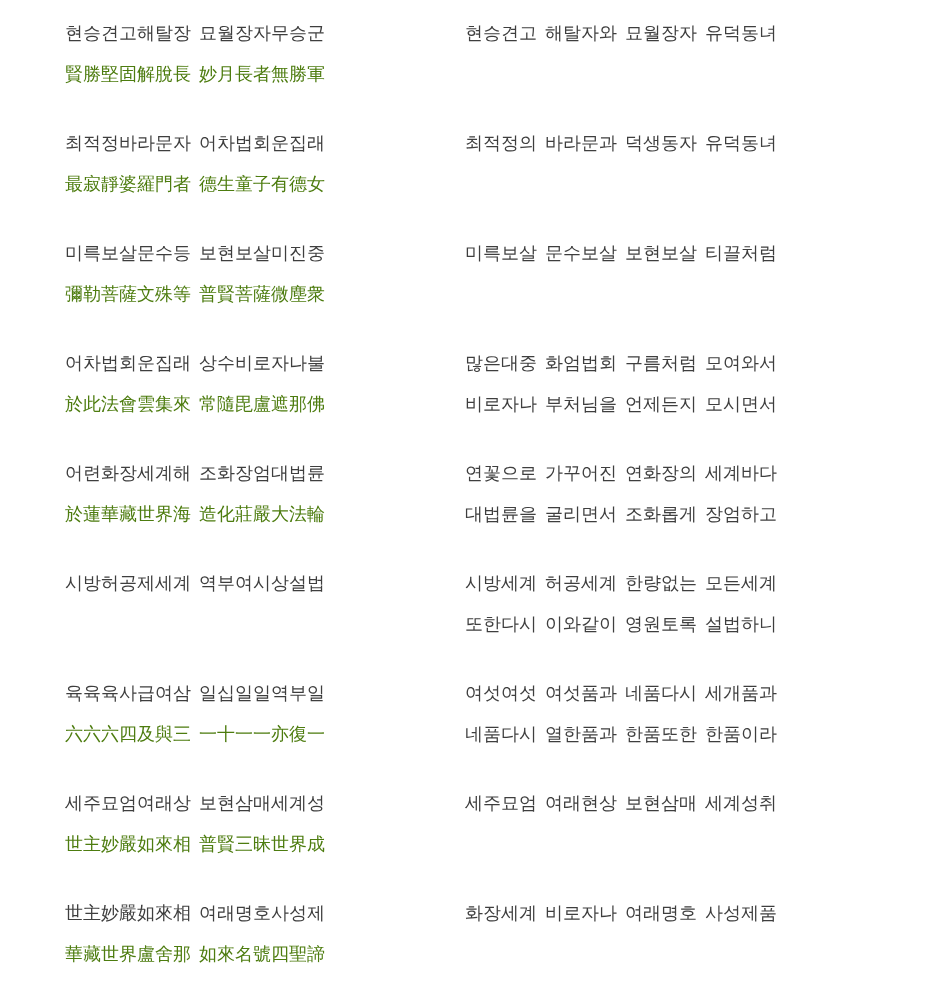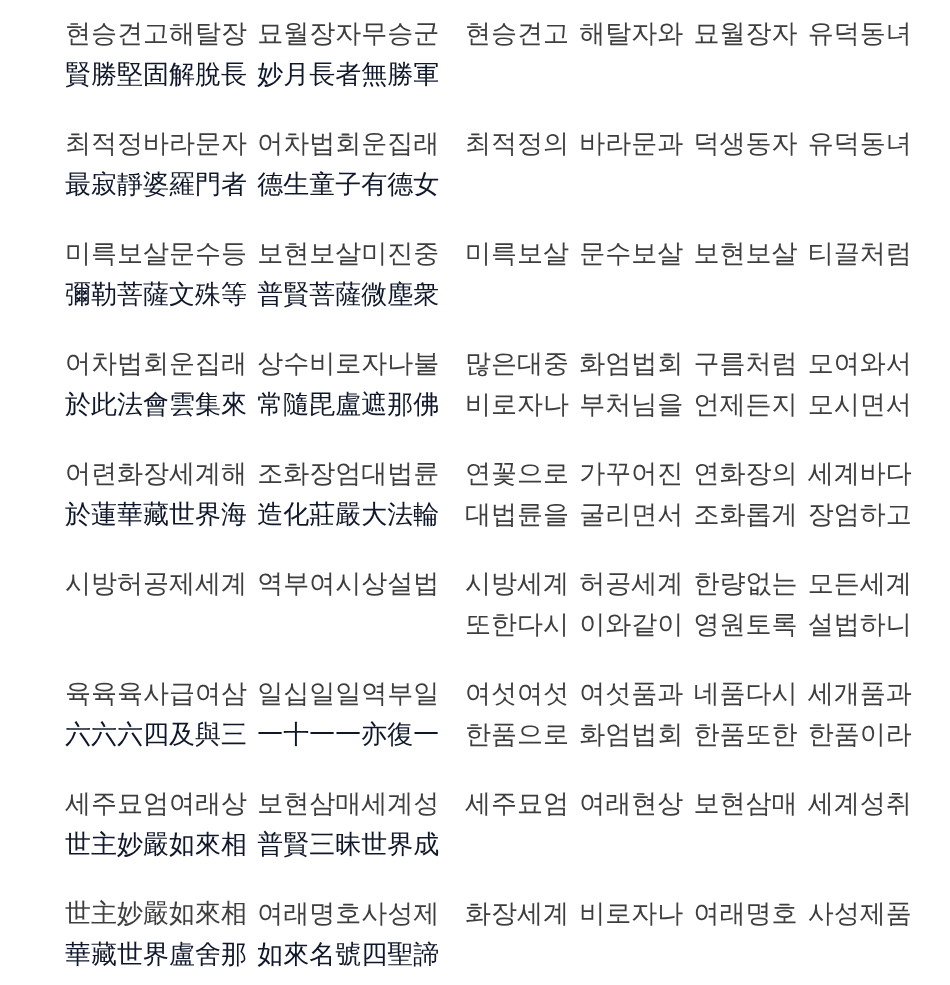--- a/index.html
+++ b/index.html
@@ -27,27 +27,27 @@
     top: 0;
   }
   .col-right {
     position: absolute;
     left: 465px;
     top: 0;
   }
   .line {
     height: 41px;
     line-height: 41px;
-    font-size: 26px;
+    font-size: 18px;
     white-space: pre;
     word-spacing: 3px;
     letter-spacing: 0px;
   }
   .hanja {
-    color: #0f172a;
+    color: #4d7c0f;
   }
   
   .s0 { top: 13px; }
   .s1 { top: 123px; }
   .s2 { top: 233px; }
   .s3 { top: 343px; }
   .s4 { top: 453px; }
   .s5 { top: 563px; }
   .s6 { top: 673px; }
   .s7 { top: 783px; }
@@ -120,21 +120,21 @@
     </div>
   </div>
 
   <div class="stanza s6">
     <div class="col-left">
       <div class="line">육육육사급여삼 일십일일역부일</div>
       <div class="line hanja">六六六四及與三 一十一一亦復一</div>
     </div>
     <div class="col-right">
       <div class="line">여섯여섯 여섯품과 네품다시 세개품과</div>
-      <div class="line">한품으로 화엄법회 한품또한 한품이라</div>
+      <div class="line">네품다시 열한품과 한품또한 한품이라</div>
     </div>
   </div>
 
   <div class="stanza s7">
     <div class="col-left">
       <div class="line">세주묘엄여래상 보현삼매세계성</div>
       <div class="line hanja">世主妙嚴如來相 普賢三昧世界成</div>
     </div>
     <div class="col-right">
       <div class="line">세주묘엄 여래현상 보현삼매 세계성취</div>

